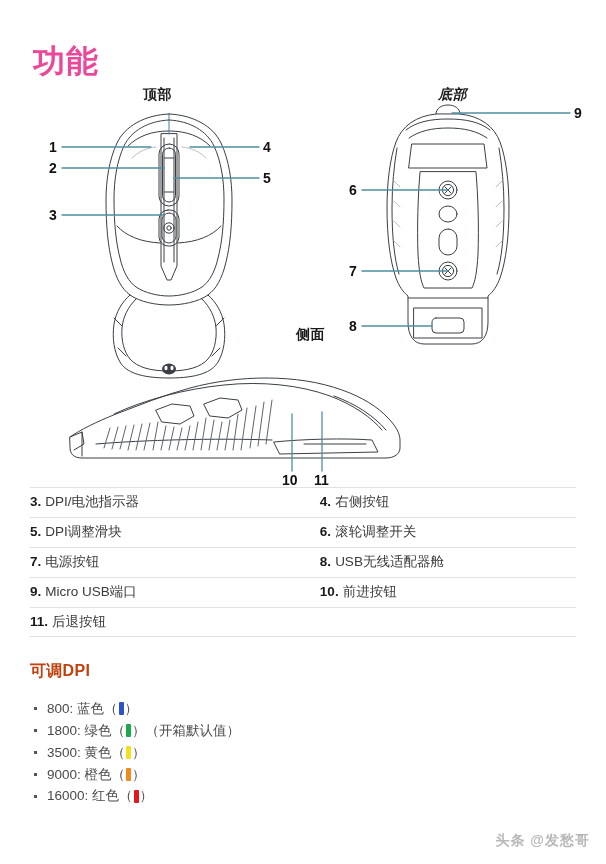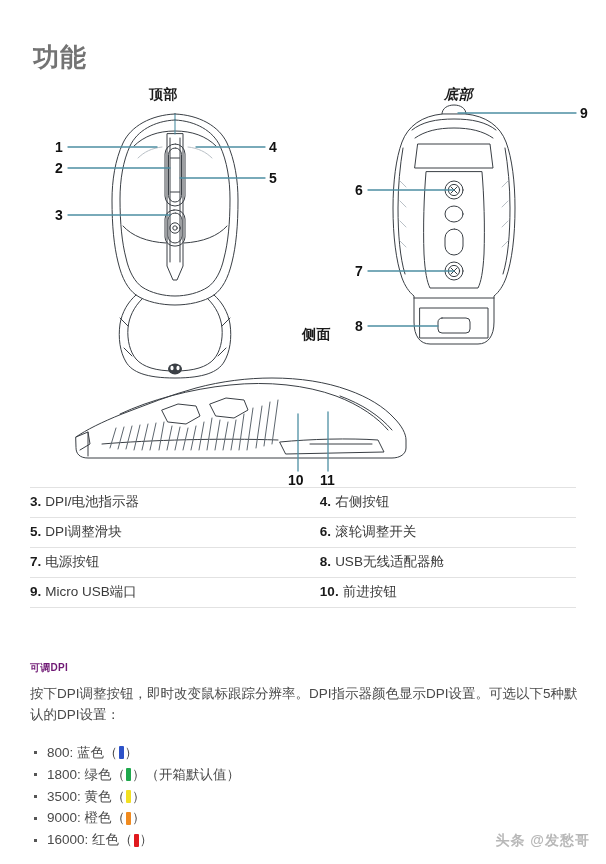--- a/index.html
+++ b/index.html
@@ -18,30 +18,30 @@
   .page {
     position: absolute;
     inset: 0;
   }
 
   
   .main-title {
     position: absolute;
     left: 33px;
     top: 40px;
-    font-size: 26px;
+    font-size: 32px;
     font-weight: 700;
     letter-spacing: 1px;
-    color: #737373;
+    color: #ec4899;
   }
 
   
   .diagrams {
     position: absolute;
-    left: 10px;
+    left: 4px;
     top: 86px;
     width: 550px;
     height: 400px;
   }
   .view-caption {
     position: absolute;
     font-size: 14px;
     font-weight: 700;
     color: #1a1a1a;
     letter-spacing: .5px;
@@ -90,23 +90,23 @@
   .feature-table td.empty { border-bottom: 1px solid #e2e2e2; }
 
   
   .dpi-section {
     position: absolute;
     left: 30px;
     top: 661px;
     width: 552px;
   }
   .dpi-title {
-    font-size: 10px;
+    font-size: 16px;
     font-weight: 700;
-    color: #701a75;
+    color: #c2410c;
     margin: 0 0 9px 0;
     letter-spacing: .3px;
   }
   .dpi-para {
     font-size: 13.5px;
     color: #4a4a4a;
     line-height: 1.55;
     margin: 0 0 6px 0;
     max-width: 548px;
   }
@@ -359,26 +359,29 @@
         <td class="col-b"><span class="idx">6.</span><span>滚轮调整开关</span></td>
       </tr>
       <tr>
         <td class="col-a"><span class="idx">7.</span><span>电源按钮</span></td>
         <td class="col-b"><span class="idx">8.</span><span>USB无线适配器舱</span></td>
       </tr>
       <tr>
         <td class="col-a"><span class="idx">9.</span><span>Micro USB端口</span></td>
         <td class="col-b"><span class="idx">10.</span><span>前进按钮</span></td>
       </tr>
+      <tr>
+        <td class="col-a"><span class="idx">11.</span><span>后退按钮</span></td>
+        <td class="col-b empty"></td>
+      </tr>
     </tbody>
   </table>
 
   <div class="dpi-section">
     <h2 class="dpi-title">可调DPI</h2>
-    <p class="dpi-para">按下DPI调整按钮，即时改变鼠标跟踪分辨率。DPI指示器颜色显示DPI设置。可选以下5种默认的DPI设置：</p>
     <ul class="dpi-list">
       <li>
         <span class="bullet"></span>
         <span>800: 蓝色（</span>
         <span class="swatch" style="background: rgb(45, 82, 200);"></span>
         <span>）</span>
         <span></span>
       </li>
       <li>
         <span class="bullet"></span>

